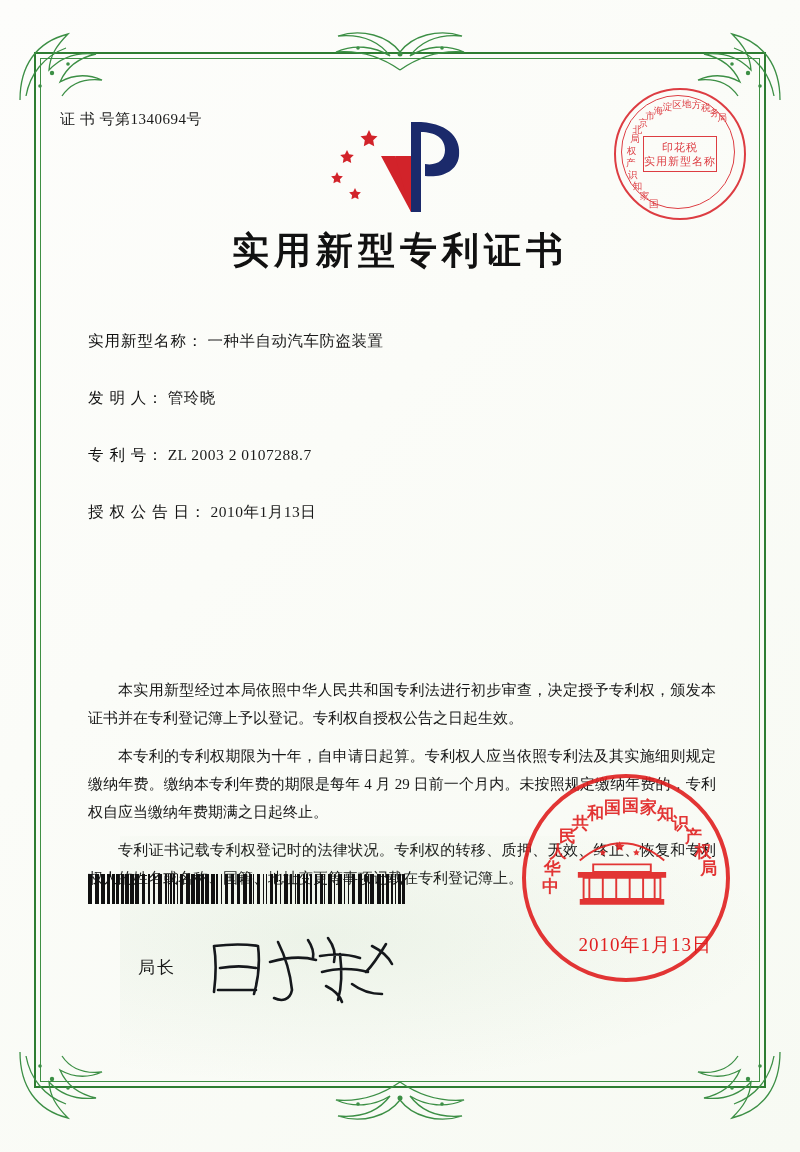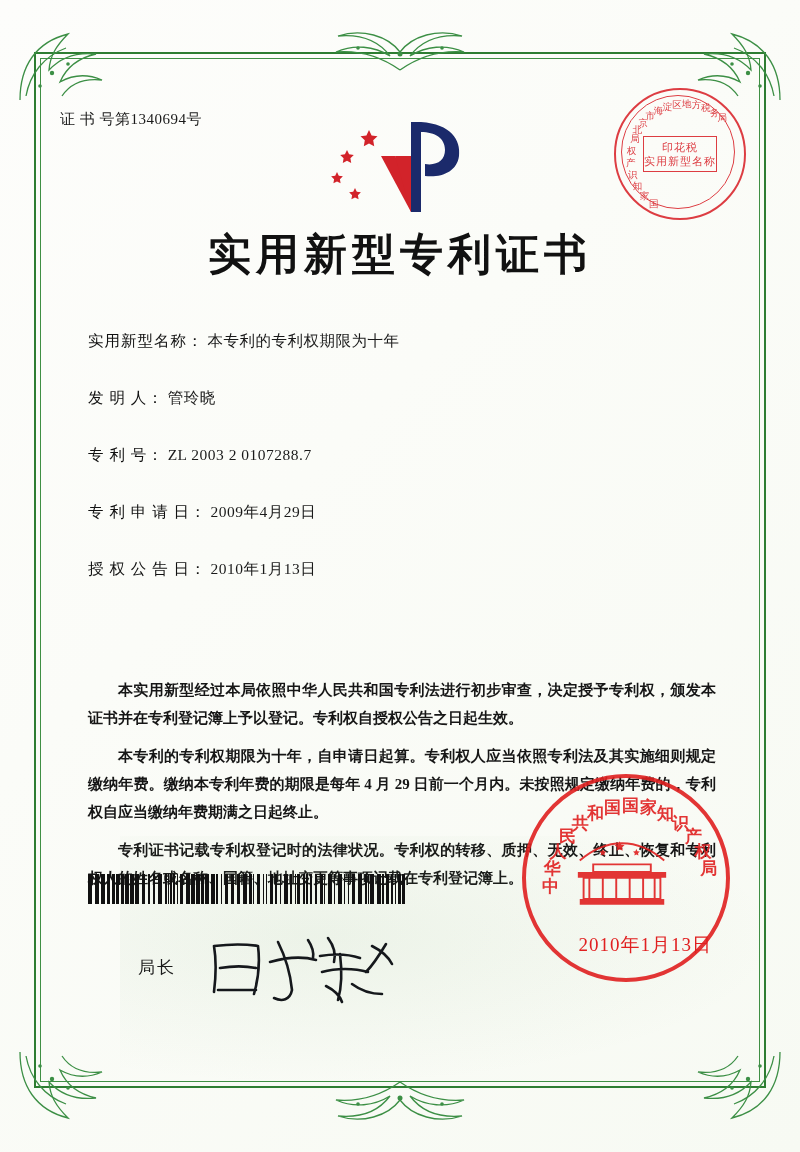--- a/index.html
+++ b/index.html
@@ -151,21 +151,21 @@
     top: 50%;
     transform-origin: 0 0;
   }
 
   .title {
     position: absolute;
     left: 0;
     top: 150px;
     width: 680px;
     text-align: center;
-    font-size: 43px;
+    font-size: 37px;
     font-weight: bold;
     letter-spacing: 5px;
     color: #111;
     font-family: "Liberation Serif", serif;
   }
 
   .fields {
     position: absolute;
     left: 28px;
     top: 255px;
@@ -191,21 +191,21 @@
   .paras {
     position: absolute;
     left: 28px;
     top: 600px;
     width: 628px;
     font-size: 15px;
     line-height: 28px;
     color: #161616;
     text-align: justify;
   }
-  .para { text-indent: 2em; margin-bottom: 10px; font-weight: bold; }
+  .para { text-indent: 2em; margin-bottom: 10px; }
 
   
   .barcode {
     position: absolute;
     left: 28px;
     top: 798px;
     width: 320px;
     height: 30px;
     display: flex;
     align-items: stretch;
@@ -396,33 +396,29 @@
         <div>印花税</div>
         <div>实用新型名称</div>
       </div>
     </div>
 
     <div class="title">实用新型专利证书</div>
 
     <div class="fields">
       <div class="field-row">
         <span class="field-label">实用新型名称：</span>
-        <span class="field-value">本专利的专利权期限为十年</span>
+        <span class="field-value">一种半自动汽车防盗装置</span>
       </div>
       <div class="field-row">
         <span class="field-label">发    明    人：</span>
         <span class="field-value">管玲晓</span>
       </div>
       <div class="field-row">
         <span class="field-label">专    利    号：</span>
         <span class="field-value">ZL 2003 2 0107288.7</span>
-      </div>
-      <div class="field-row">
-        <span class="field-label">专 利 申 请 日：</span>
-        <span class="field-value">2009年4月29日</span>
       </div>
       <div class="field-row">
         <span class="field-label">授 权 公 告 日：</span>
         <span class="field-value">2010年1月13日</span>
       </div>
     </div>
 
     <div class="paras">
       <div class="para">本实用新型经过本局依照中华人民共和国专利法进行初步审查，决定授予专利权，颁发本证书并在专利登记簿上予以登记。专利权自授权公告之日起生效。</div>
       <div class="para">本专利的专利权期限为十年，自申请日起算。专利权人应当依照专利法及其实施细则规定缴纳年费。缴纳本专利年费的期限是每年 4 月 29 日前一个月内。未按照规定缴纳年费的，专利权自应当缴纳年费期满之日起终止。</div>

